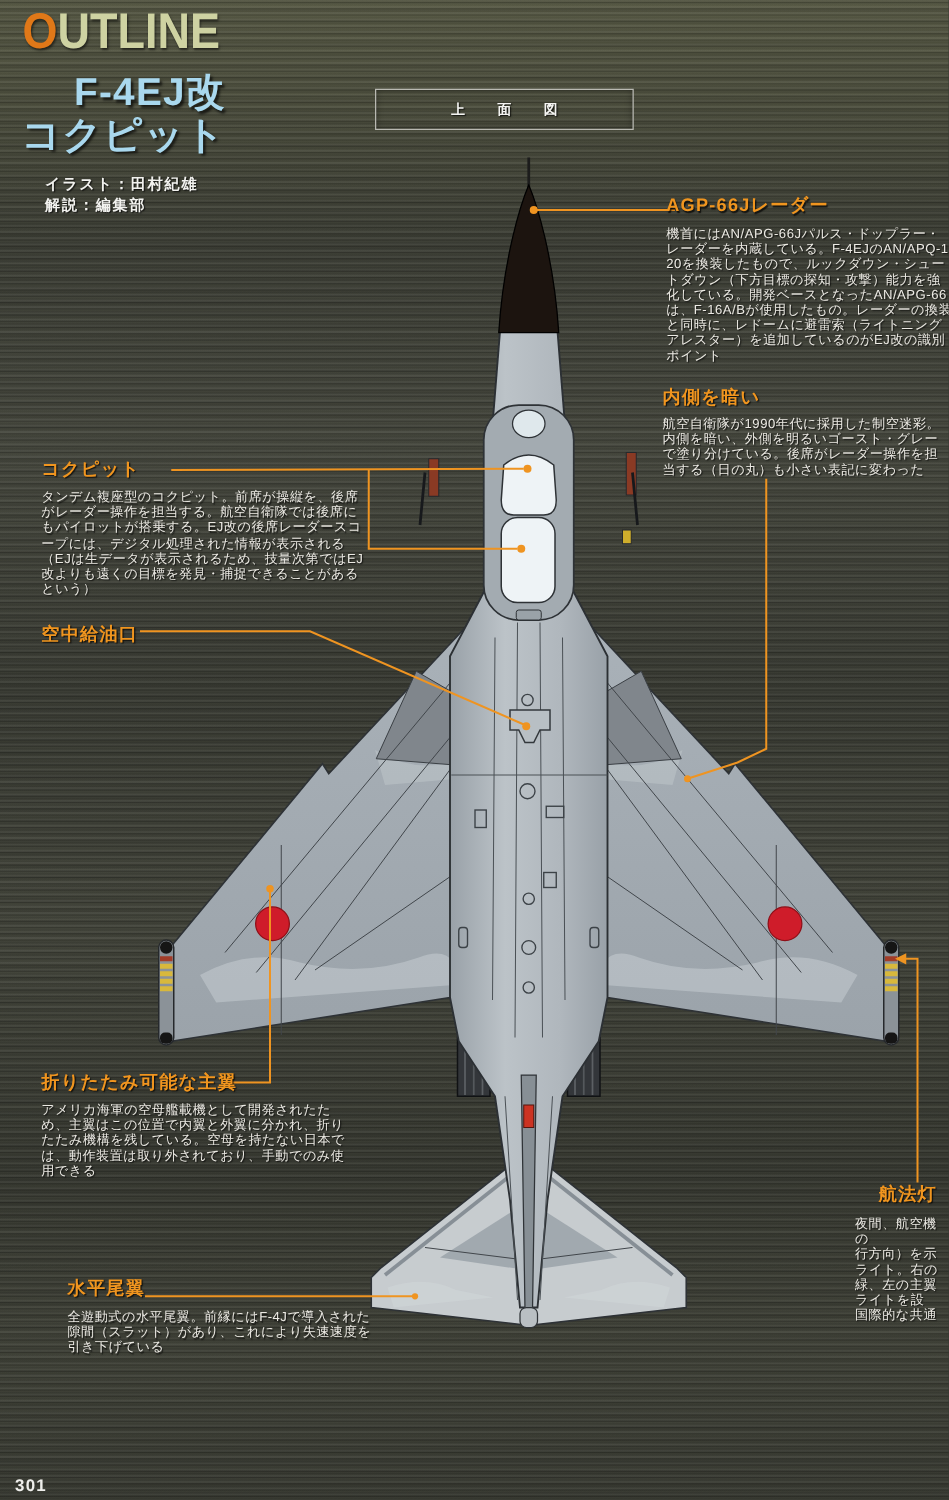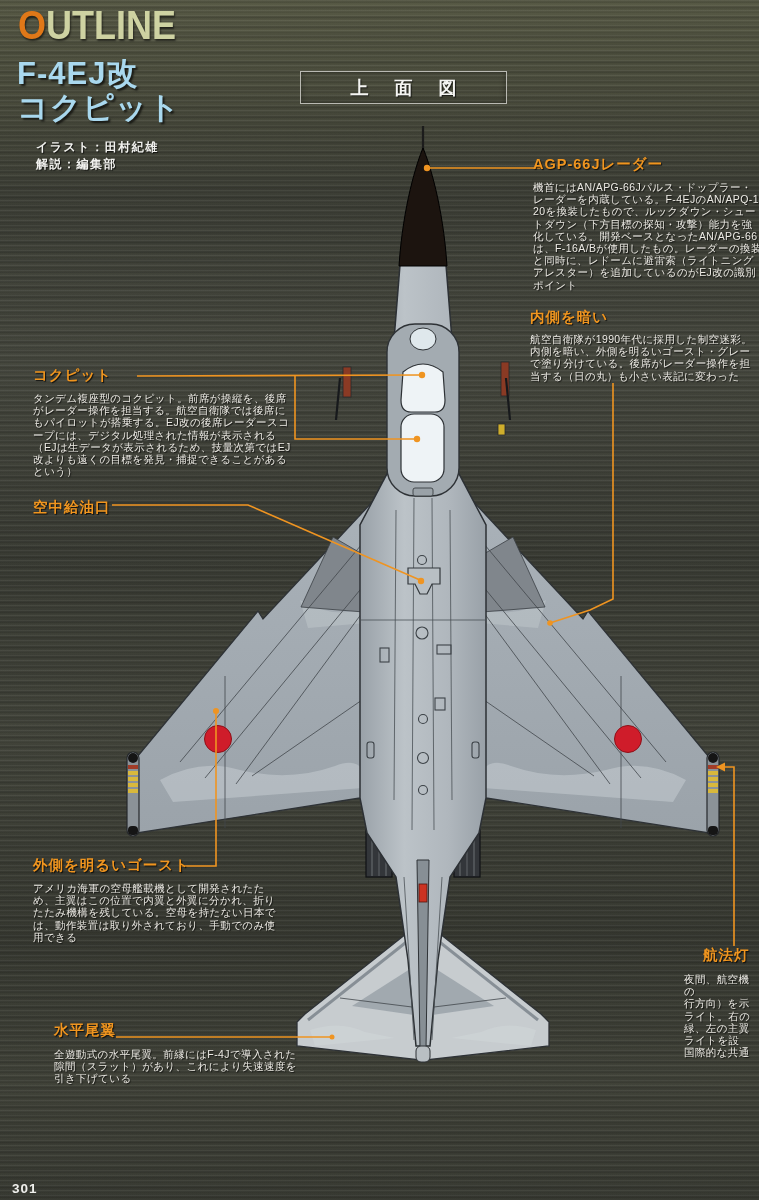--- a/index.html
+++ b/index.html
@@ -19,27 +19,27 @@
         #3b3d35 46%, #44463c 62%, #383a32 78%, #42443a 90%, #3a3c34 100%);
   }
   .abs{position:absolute;}
   
   .outline{font-weight:bold;font-size:40px;letter-spacing:0px;
     transform:scaleX(.9);transform-origin:left top;line-height:1;
     text-shadow:1px 2px 2px rgba(0,0,0,.55);}
   .outline .o{color:#e07818;}
   .outline .rest{color:#ced2a2;}
   .main-title{font-weight:bold;font-size:31px;line-height:34px;color:#a9d8ee;
-    letter-spacing:1px;text-shadow:2px 2px 2px rgba(0,0,0,.65);}
+    letter-spacing:1px;text-shadow:2px 2px 2px rgba(0,0,0,.65);text-align:right;}
   .credits{font-size:12px;line-height:17px;color:#f2f2ef;font-weight:bold;
     letter-spacing:1.5px;text-shadow:1px 1px 1px rgba(0,0,0,.7);}
   .topview-box{width:205px;height:31px;border:1px solid #b9b9b2;
     display:flex;align-items:center;justify-content:center;
     box-shadow:inset 0 0 6px rgba(0,0,0,.35);}
-  .topview-box span{color:#f4f4f2;font-weight:bold;font-size:18px;
+  .topview-box span{color:#f4f4f2;font-weight:bold;font-size:11px;
     letter-spacing:26px;padding-left:26px;text-shadow:1px 1px 1px rgba(0,0,0,.7);}
   
   .co-title{color:#f0951f;font-weight:bold;font-size:14.5px;letter-spacing:1px;
     text-shadow:1px 1px 1px rgba(0,0,0,.75);white-space:nowrap;}
   .co-body{color:#eceae4;font-size:10.5px;line-height:12.2px;letter-spacing:.4px;
     word-break:break-all;white-space:pre-line;text-shadow:1px 1px 1px rgba(0,0,0,.7);}
   .page-number{color:#efefec;font-weight:bold;font-size:13.5px;letter-spacing:1px;}
   svg{display:block;}
 </style>
 </head>
@@ -237,21 +237,21 @@
   <div class="abs" style="left:33px;top:366px">
     <div class="co-title">コクピット</div>
     <div class="co-body" style="width:258px;margin-top:7px">タンデム複座型のコクピット。前席が操縦を、後席がレーダー操作を担当する。航空自衛隊では後席にもパイロットが搭乗する。EJ改の後席レーダースコープには、デジタル処理された情報が表示される（EJは生データが表示されるため、技量次第ではEJ改よりも遠くの目標を発見・捕捉できることがあるという）</div>
   </div>
 
   <div class="abs" style="left:33px;top:498px">
     <div class="co-title">空中給油口</div>
   </div>
 
   <div class="abs" style="left:33px;top:856px">
-    <div class="co-title">外側を明るいゴースト</div>
+    <div class="co-title">折りたたみ可能な主翼</div>
     <div class="co-body" style="width:252px;margin-top:7px">アメリカ海軍の空母艦載機として開発されたため、主翼はこの位置で内翼と外翼に分かれ、折りたたみ機構を残している。空母を持たない日本では、動作装置は取り外されており、手動でのみ使用できる</div>
   </div>
 
   <div class="abs" style="left:703px;top:946px">
     <div class="co-title">航法灯</div>
     <div class="co-body" style="width:70px;margin-top:8px;margin-left:-19px">夜間、航空機の
 行方向）を示
 ライト。右の
 緑、左の主翼
 ライトを設

